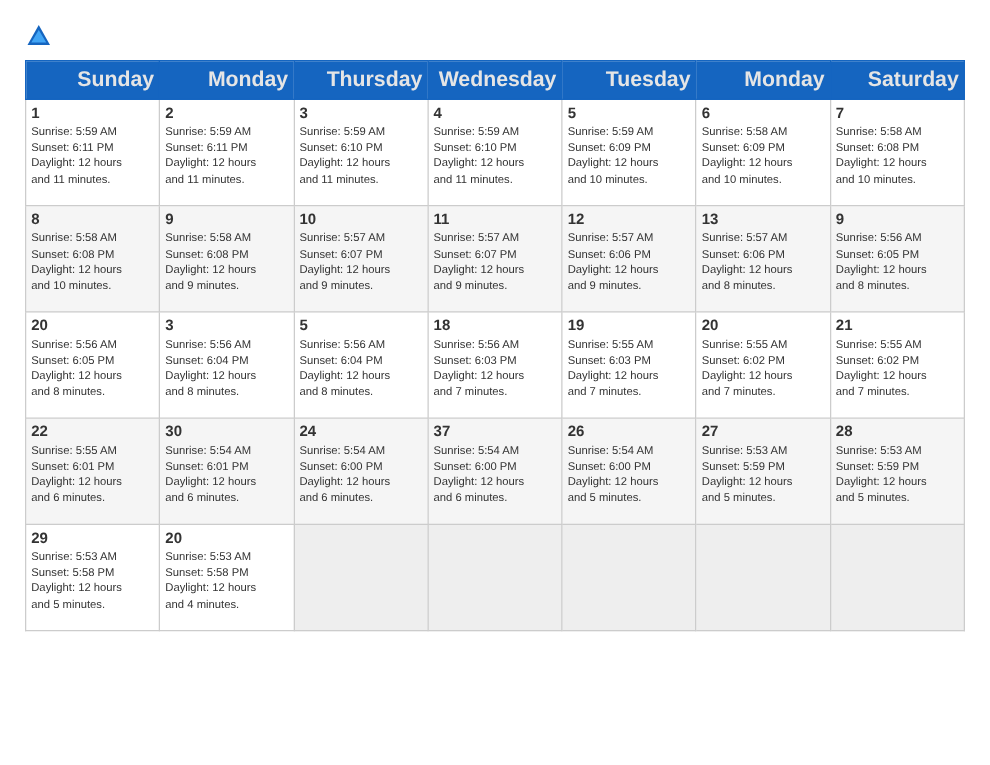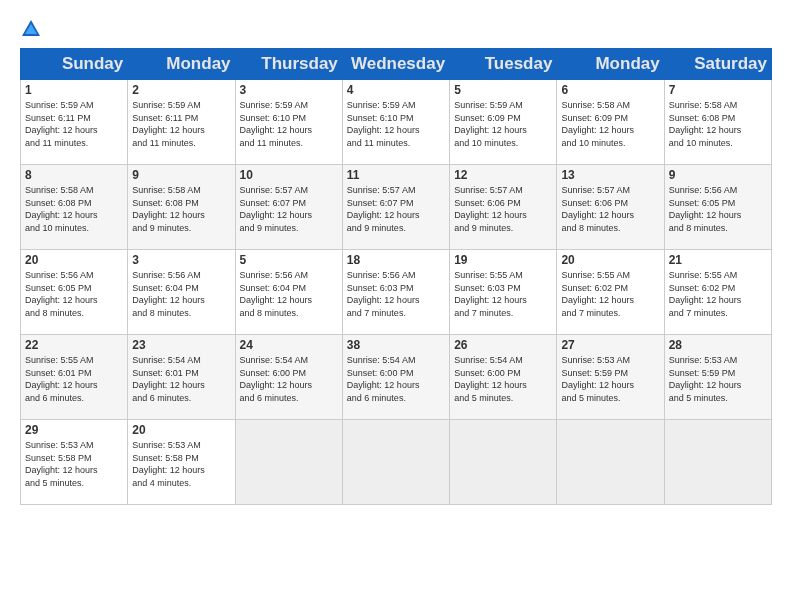--- a/index.html
+++ b/index.html
@@ -288,35 +288,35 @@
         </tr>
         <tr>
           <td>
             <span class="day-num">22</span>
             <div class="day-info" style="white-space: pre-line;">Sunrise: 5:55 AM
 Sunset: 6:01 PM
 Daylight: 12 hours
 and 6 minutes.</div>
           </td>
           <td>
-            <span class="day-num">23</span>
+            <span class="day-num">30</span>
             <div class="day-info" style="white-space: pre-line;">Sunrise: 5:54 AM
 Sunset: 6:01 PM
 Daylight: 12 hours
 and 6 minutes.</div>
           </td>
           <td>
             <span class="day-num">24</span>
             <div class="day-info" style="white-space: pre-line;">Sunrise: 5:54 AM
 Sunset: 6:00 PM
 Daylight: 12 hours
 and 6 minutes.</div>
           </td>
           <td>
-            <span class="day-num">38</span>
+            <span class="day-num">37</span>
             <div class="day-info" style="white-space: pre-line;">Sunrise: 5:54 AM
 Sunset: 6:00 PM
 Daylight: 12 hours
 and 6 minutes.</div>
           </td>
           <td>
             <span class="day-num">26</span>
             <div class="day-info" style="white-space: pre-line;">Sunrise: 5:54 AM
 Sunset: 6:00 PM
 Daylight: 12 hours

